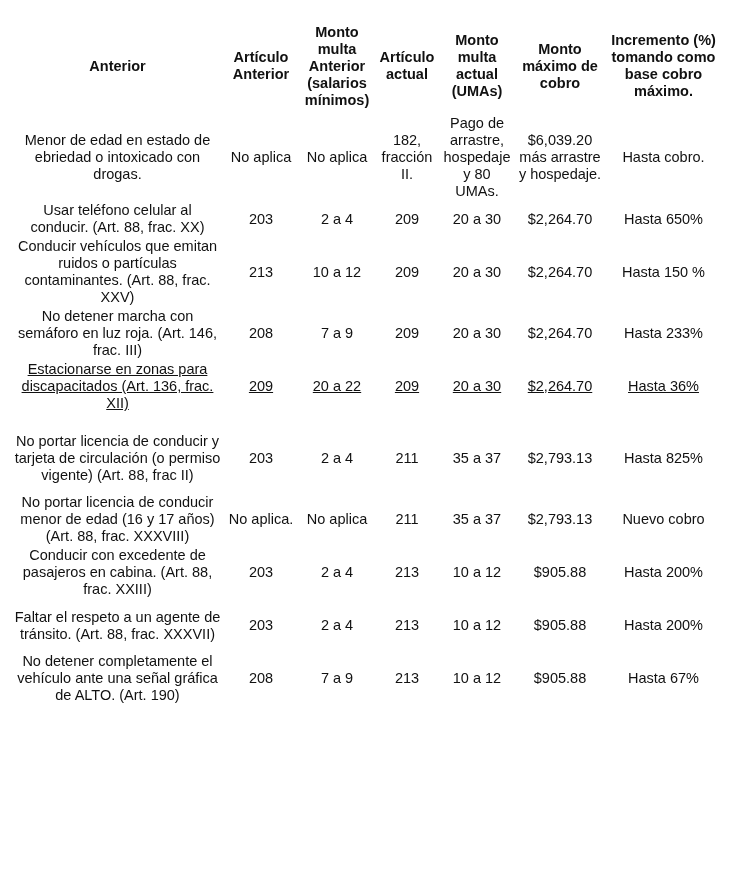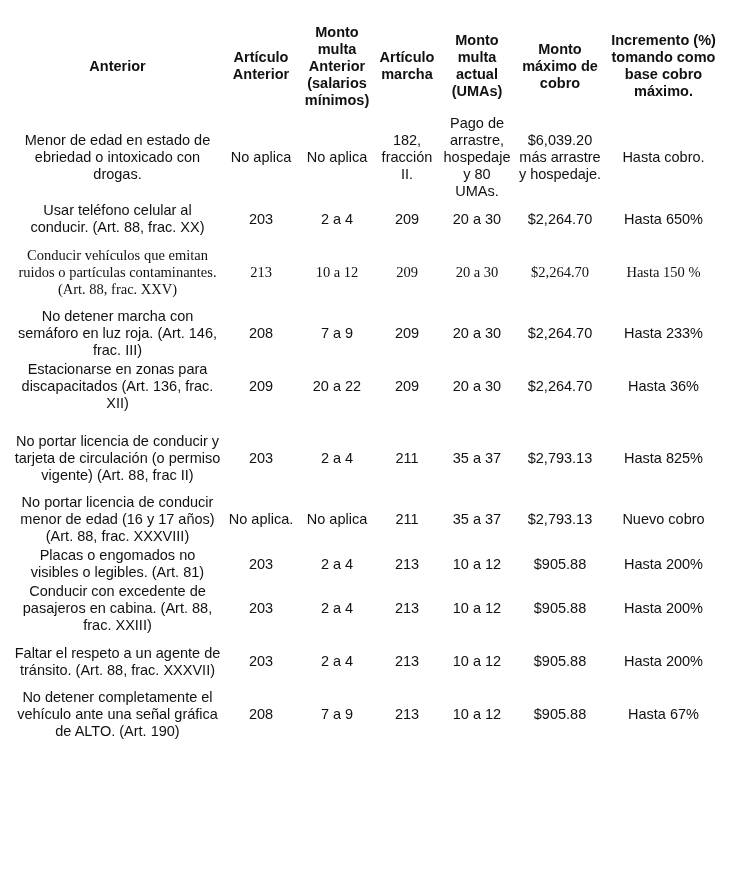--- a/index.html
+++ b/index.html
@@ -29,23 +29,23 @@
   }
   col.c0 { width: 211px; }
   col.c1 { width: 76px; }
   col.c2 { width: 76px; }
   col.c3 { width: 64px; }
   col.c4 { width: 76px; }
   col.c5 { width: 90px; }
   col.c6 { width: 117px; }
   tr.r0 td { height: 78px; }
   tr.r1 td, tr.r2 td, tr.r3 td { height: 34px; }
-  tr.r4 td { height: 68px; font-family: Liberation Serif, serif; }
+  tr.r4 td { height: 68px; }
   tr.r5 td { height: 51px; }
-  tr.r6 td { height: 51px; }
+  tr.r6 td { height: 51px; text-decoration: underline; }
   tr.gap td { height: 10px; padding: 0; }
   tr.r7 td { height: 68px; margin-left: 38px; }
   tr.r8 td { height: 51px; margin-top: 24px; }
   tr.r9 td { height: 34px; }
   tr.r10 td, tr.r11 td, tr.r12 td, tr.r13 td { height: 51px; }
 </style>
 </head>
 <body>
 
 <table>
@@ -56,21 +56,21 @@
       <col class="c3">
       <col class="c4">
       <col class="c5">
       <col class="c6">
   </colgroup>
   <thead>
     <tr>
       <th>Anterior</th>
       <th>Artículo Anterior</th>
       <th>Monto multa Anterior (salarios mínimos)</th>
-      <th>Artículo marcha</th>
+      <th>Artículo actual</th>
       <th>Monto multa actual (UMAs)</th>
       <th>Monto máximo de cobro</th>
       <th>Incremento (%) tomando como base cobro máximo.</th>
     </tr>
   </thead>
   <tbody>
     <tr class="r0">
       <td>Menor de edad en estado de ebriedad o intoxicado con drogas.</td>
       <td>No aplica</td>
       <td>No aplica</td>
@@ -129,29 +129,20 @@
     </tr>
     <tr class="r8">
       <td>No portar licencia de conducir menor de edad (16 y 17 años) (Art. 88, frac. XXXVIII)</td>
       <td>No aplica.</td>
       <td>No aplica</td>
       <td>211</td>
       <td>35 a 37</td>
       <td>$2,793.13</td>
       <td>Nuevo cobro</td>
     </tr>
-    <tr class="r9">
-      <td>Placas o engomados no visibles o legibles. (Art. 81)</td>
-      <td>203</td>
-      <td>2 a 4</td>
-      <td>213</td>
-      <td>10 a 12</td>
-      <td>$905.88</td>
-      <td>Hasta 200%</td>
-    </tr>
     <tr class="r11">
       <td>Conducir con excedente de pasajeros en cabina. (Art. 88, frac. XXIII)</td>
       <td>203</td>
       <td>2 a 4</td>
       <td>213</td>
       <td>10 a 12</td>
       <td>$905.88</td>
       <td>Hasta 200%</td>
     </tr>
     <tr class="r12">

